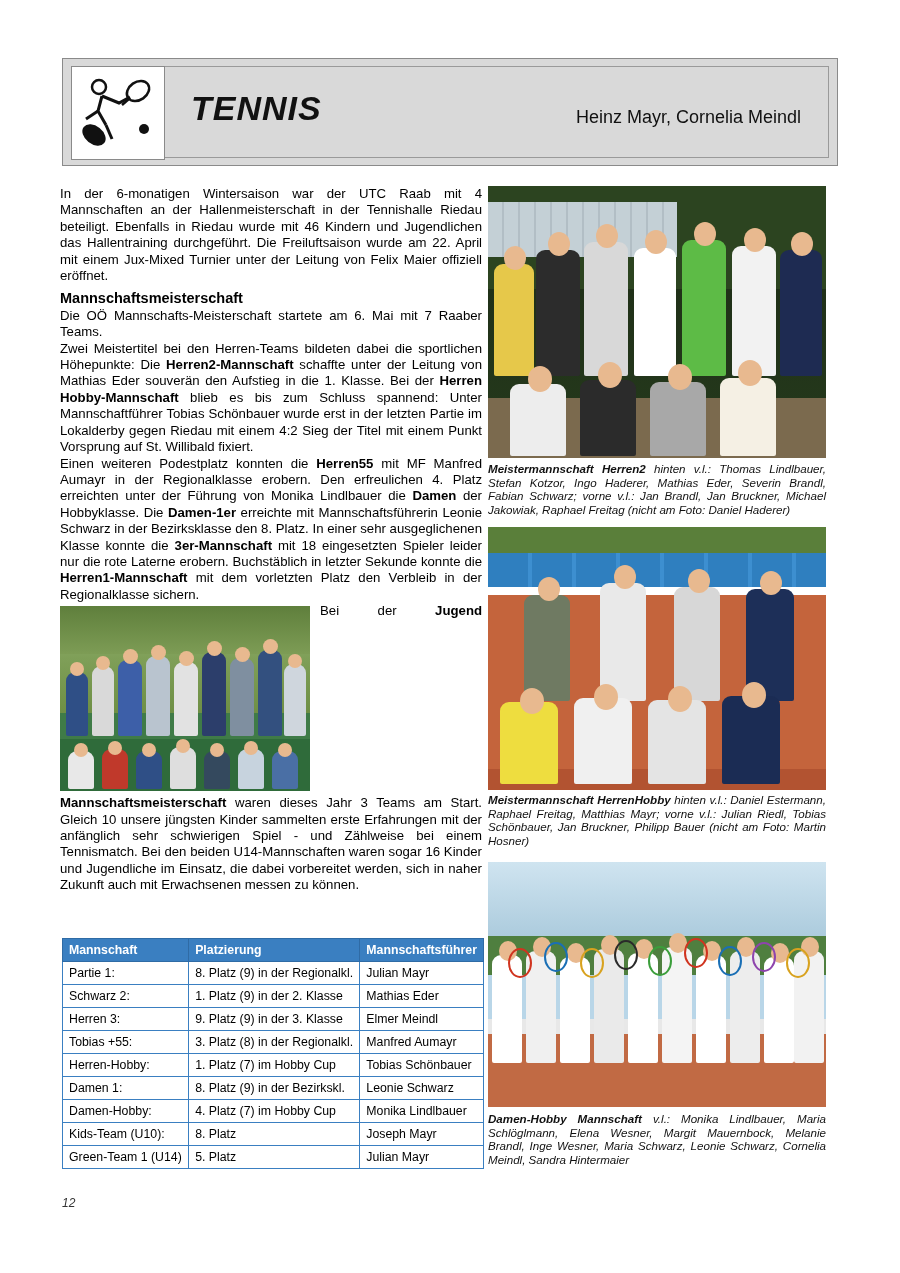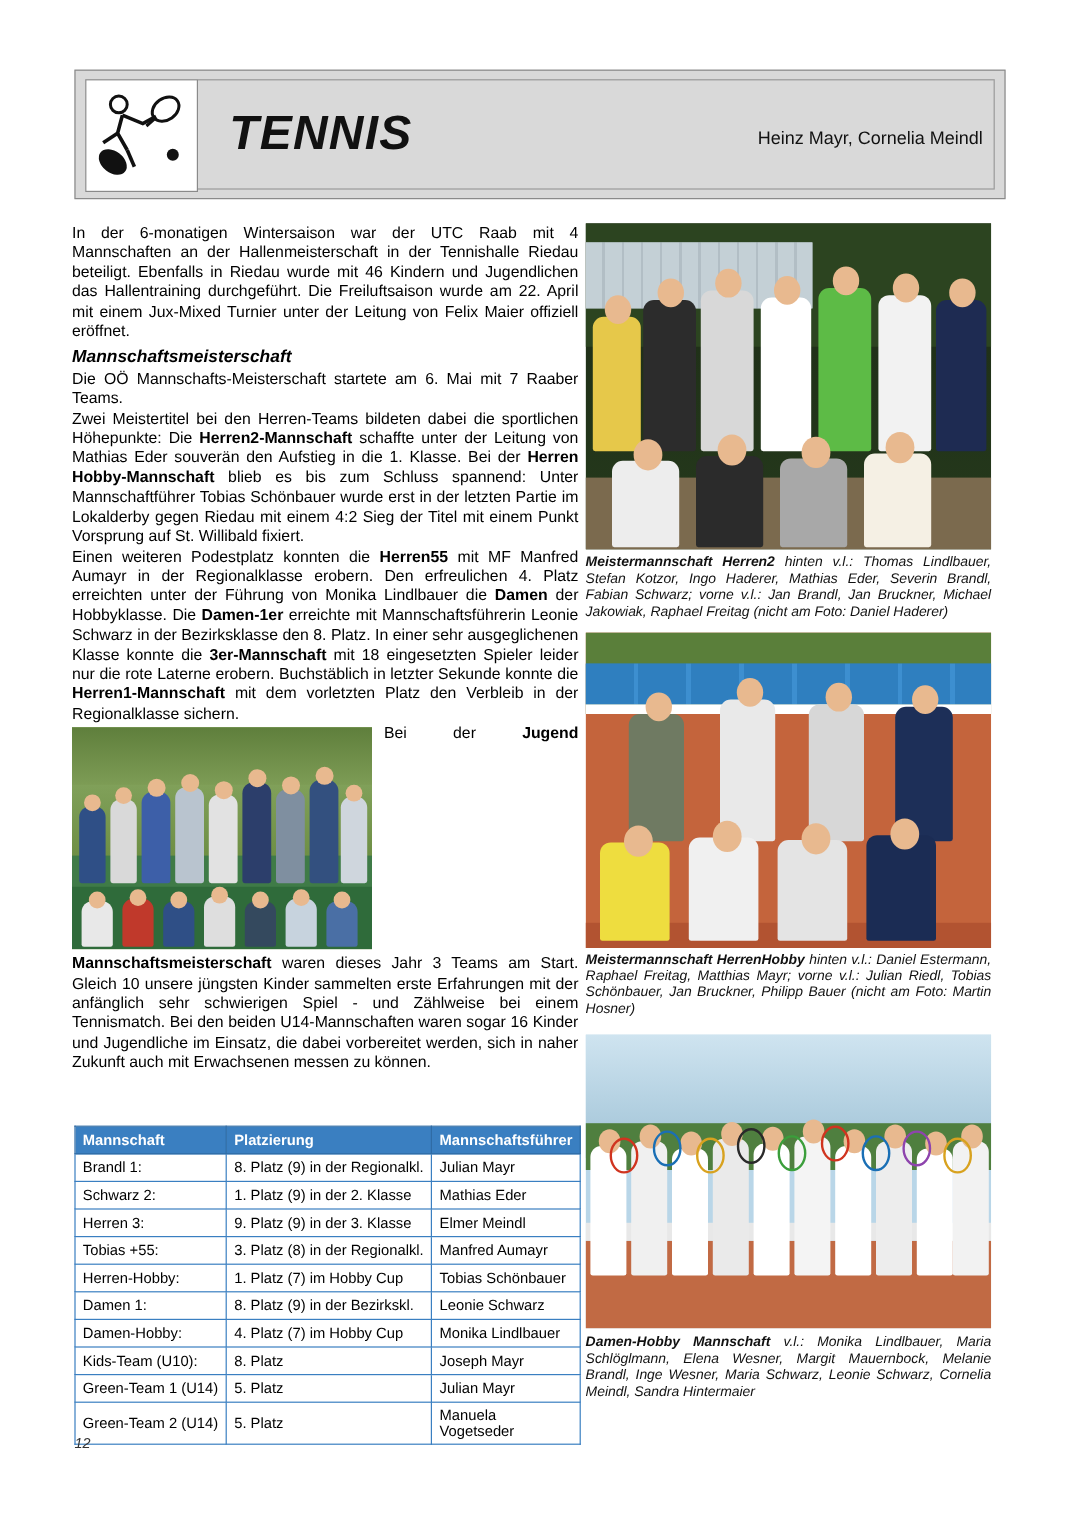--- a/index.html
+++ b/index.html
@@ -45,31 +45,31 @@
     height: 94px;
     background: #ffffff;
     border: 1px solid #8a8a8a;
     box-sizing: border-box;
   }
   .logo-box svg { display: block; }
   .header-title {
     position: absolute;
     left: 128px;
     top: 30px;
-    font-size: 40px;
+    font-size: 34px;
     font-style: italic;
     font-weight: bold;
     letter-spacing: 1px;
     color: #111;
   }
   .header-authors {
     position: absolute;
-    right: 18px;
+    right: 36px;
     top: 48px;
-    font-size: 15px;
+    font-size: 18px;
     color: #111;
   }
 
   
   .col-left {
     position: absolute;
     left: 60px;
     top: 186px;
     width: 422px;
     font-size: 13.2px;
@@ -77,21 +77,20 @@
     text-align: justify;
     text-justify: inter-word;
     hyphens: auto;
   }
   .col-left p { margin: 0 0 0 0; }
   .sub-head {
     font-weight: bold;
     font-size: 14.5px;
     margin-top: 6px !important;
     margin-bottom: 1px !important;
-    font-style: italic;
   }
   .b { font-weight: bold; }
 
   
   .kids-photo {
     float: left;
     width: 250px;
     height: 185px;
     margin: 3px 10px 4px 0;
     border: 0;
@@ -246,21 +245,21 @@
 <table class="team-table">
   <thead>
     <tr>
       <th>Mannschaft</th>
       <th>Platzierung</th>
       <th>Mannschaftsführer</th>
     </tr>
   </thead>
   <tbody>
     <tr>
-        <td>Brandl 1:</td>
+        <td>Partie 1:</td>
         <td>8. Platz (9) in der Regionalkl.</td>
         <td>Julian Mayr</td>
       </tr>
     <tr>
         <td>Schwarz 2:</td>
         <td>1. Platz (9) in der 2. Klasse</td>
         <td>Mathias Eder</td>
       </tr>
     <tr>
         <td>Herren 3:</td>
@@ -289,25 +288,20 @@
       </tr>
     <tr>
         <td>Kids-Team (U10):</td>
         <td>8. Platz</td>
         <td>Joseph Mayr</td>
       </tr>
     <tr>
         <td>Green-Team 1 (U14)</td>
         <td>5. Platz</td>
         <td>Julian Mayr</td>
-      </tr>
-    <tr>
-        <td>Green-Team 2 (U14)</td>
-        <td>5. Platz</td>
-        <td>Manuela Vogetseder</td>
       </tr>
   </tbody>
 </table>
 
 <div class="photo" style="left:488px; top:186px; width:338px; height:272px;">
   <div class="scene">
     <div style="position:absolute;inset:0;background:linear-gradient(#1d2b16,#253a1c);"></div>
     <div style="position:absolute;left:0;top:0;width:100%;height:38%;background:#2c4420;"></div>
     <div style="position:absolute;left:0;top:6%;width:56%;height:20%;background:#b9c6cc;"></div>
     <div style="position:absolute;left:0;top:6%;width:56%;height:20%;background:repeating-linear-gradient(90deg,#c4d0d6 0 14px,#b2bec5 14px 16px);"></div>

